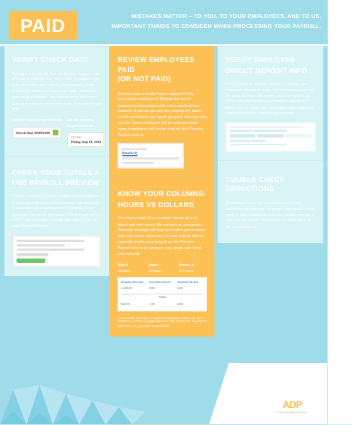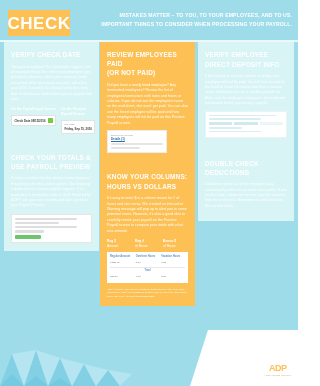--- a/index.html
+++ b/index.html
@@ -137,33 +137,33 @@
 
   
   .footer{position:absolute;left:0;bottom:0;width:298px;height:56px;background:#9fdcea;}
   .tri-pattern{position:absolute;left:0;bottom:0;width:150px;height:56px;overflow:hidden;}
   .footer-wedge{
     position:absolute;right:0;bottom:0;width:108px;height:56px;
     background:#ffffff;
     clip-path:polygon(18px 0, 100% 0, 100% 100%, 0 100%);
   }
   .adp-logo{
-    position:absolute;right:6px;bottom:9px;text-align:center;
+    position:absolute;right:18px;bottom:9px;text-align:center;
   }
   .adp-mark{font-size:9px;font-weight:bold;color:#fcc054;line-height:10px;letter-spacing:-.5px;}
   .adp-tag{font-size:2.2px;color:#c9a05a;letter-spacing:.2px;line-height:4px;}
 </style>
 </head>
 <body>
 
 <div class="page">
 
   <div class="header">
     <div class="tips-badge">
-      <span>CHECK</span>
+      <span>PAID</span>
     </div>
     <div class="header-lines">
       <div>MISTAKES MATTER – TO YOU, TO YOUR EMPLOYEES, AND TO US.</div>
       <div>IMPORTANT THINGS TO CONSIDER WHEN PROCESSING YOUR PAYROLL.</div>
     </div>
   </div>
   <div class="hdr-rule"></div>
 
   <div class="col col1">
 

